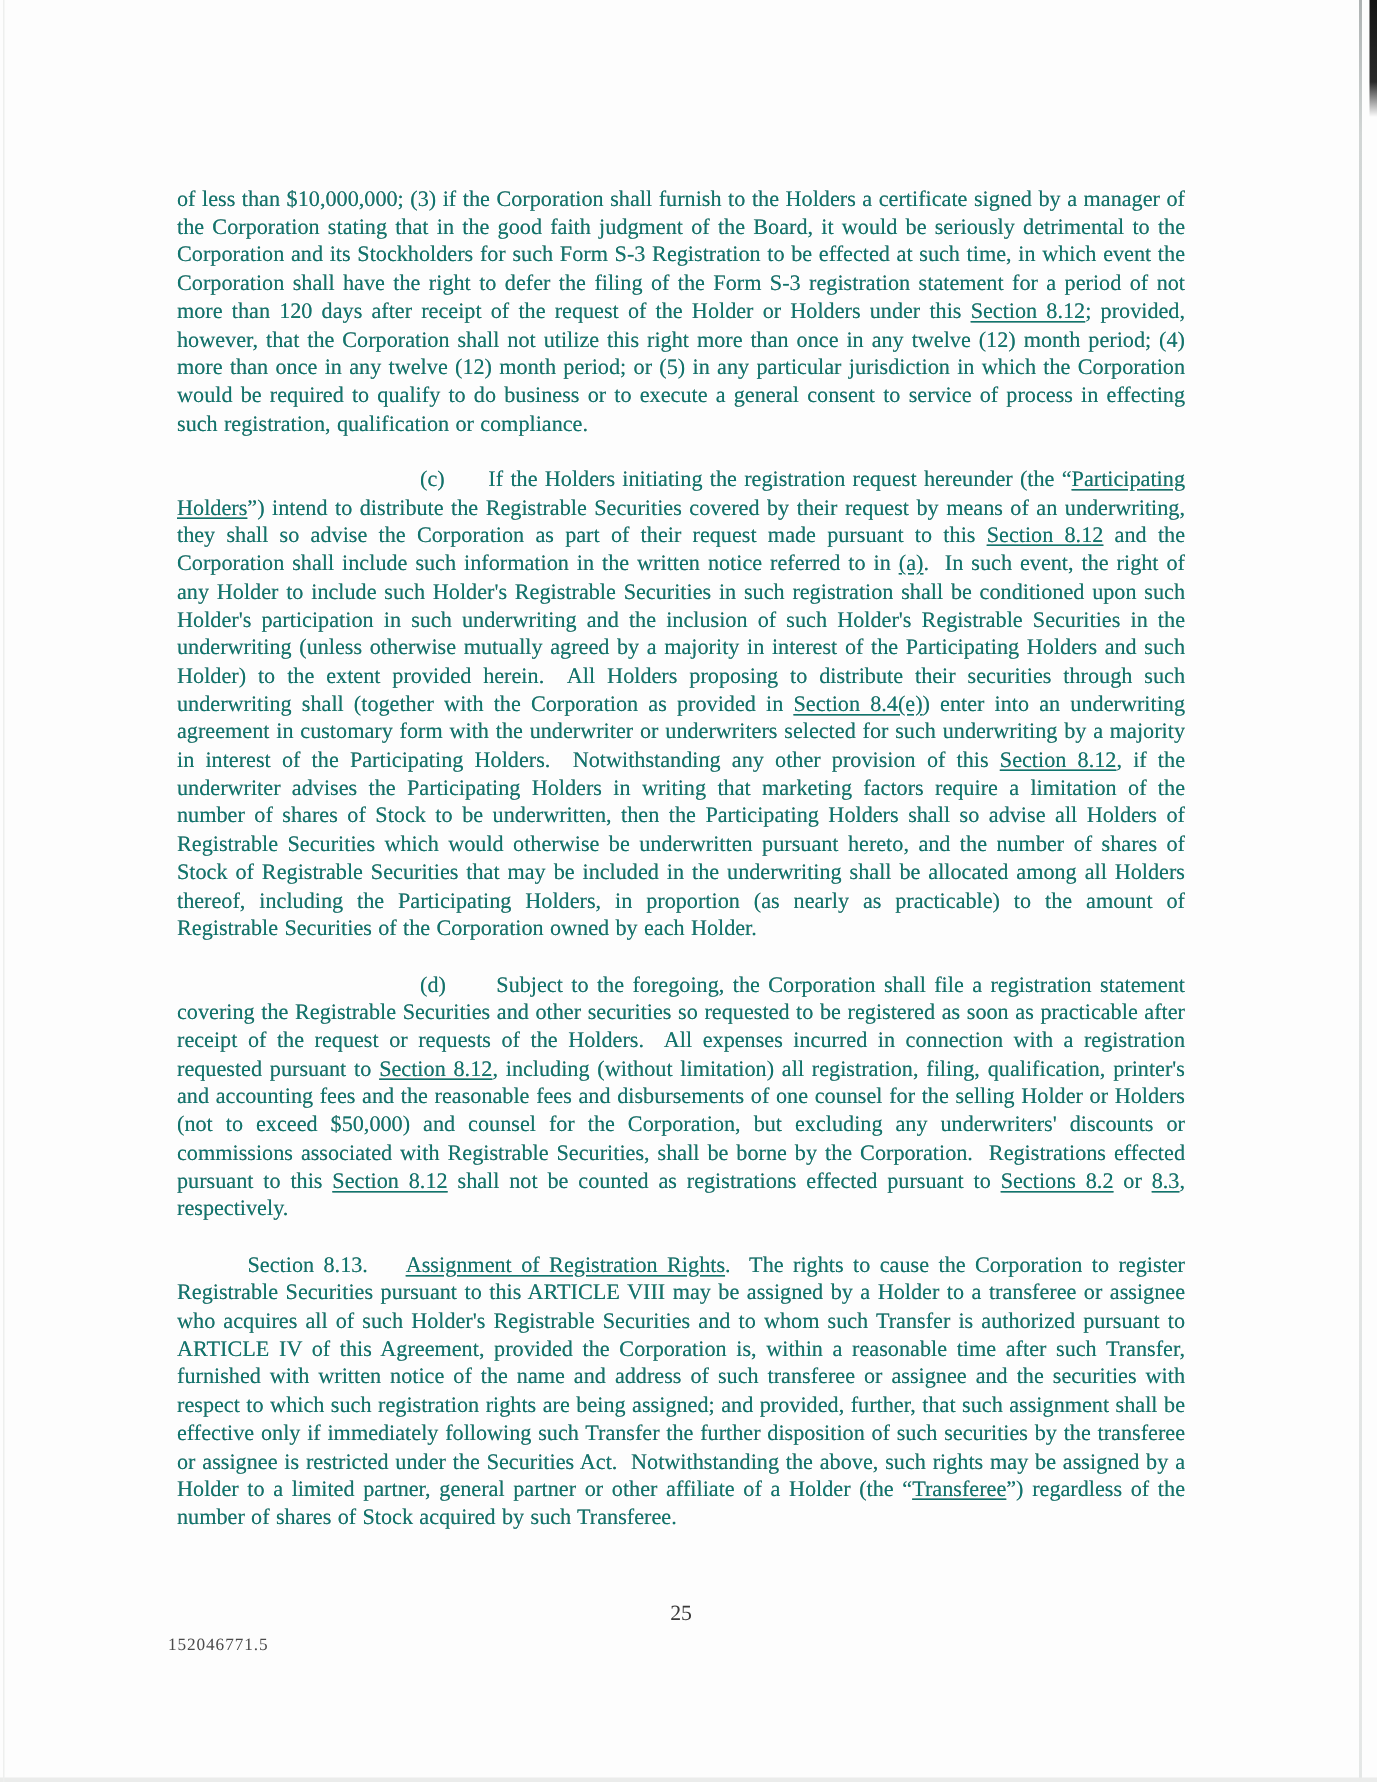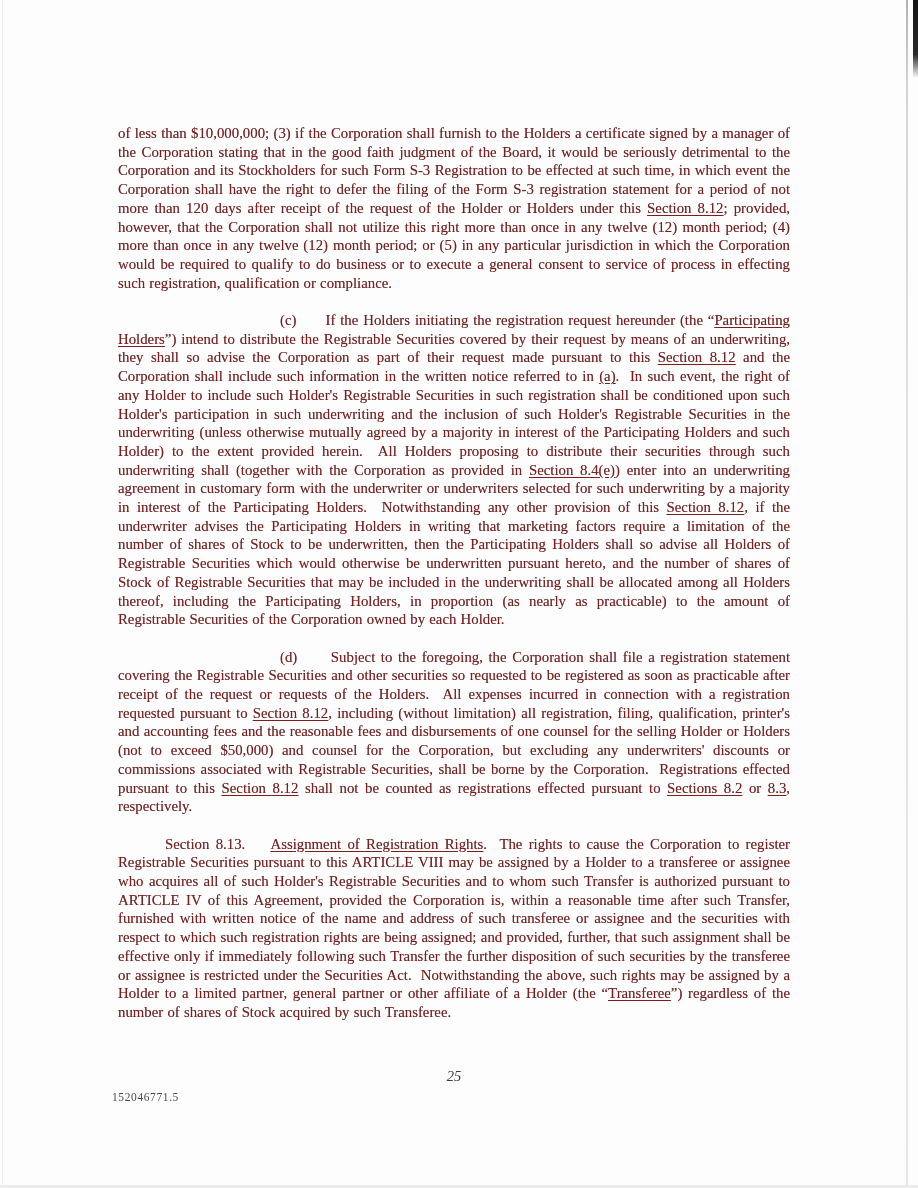--- a/index.html
+++ b/index.html
@@ -17,21 +17,21 @@
   .page {
     position: absolute;
     inset: 0;
     background: #fdfdfd;
   }
   .document-body {
     position: absolute;
     left: 118px;
     top: 124px;
     width: 672px;
-    color: #7f1d1d;
+    color: #0f766e;
     font-size: 14.8px;
     line-height: 18.7px;
     text-align: justify;
     word-spacing: 0.5px;
     text-shadow: 0 0 0.4px rgba(50,50,50,0.55);
   }
   .para {
     margin: 0 0 18.7px 0;
   }
   .u {
@@ -39,21 +39,20 @@
     text-underline-offset: 2px;
   }
   .page-number {
     position: absolute;
     left: 118px;
     top: 1068px;
     width: 672px;
     text-align: center;
     color: #3a3a3a;
     font-size: 14.5px;
-    font-style: italic;
   }
   .footer-id {
     position: absolute;
     left: 112px;
     top: 1091px;
     color: #4a4a4a;
     font-size: 11.5px;
     letter-spacing: 0.6px;
   }
   

